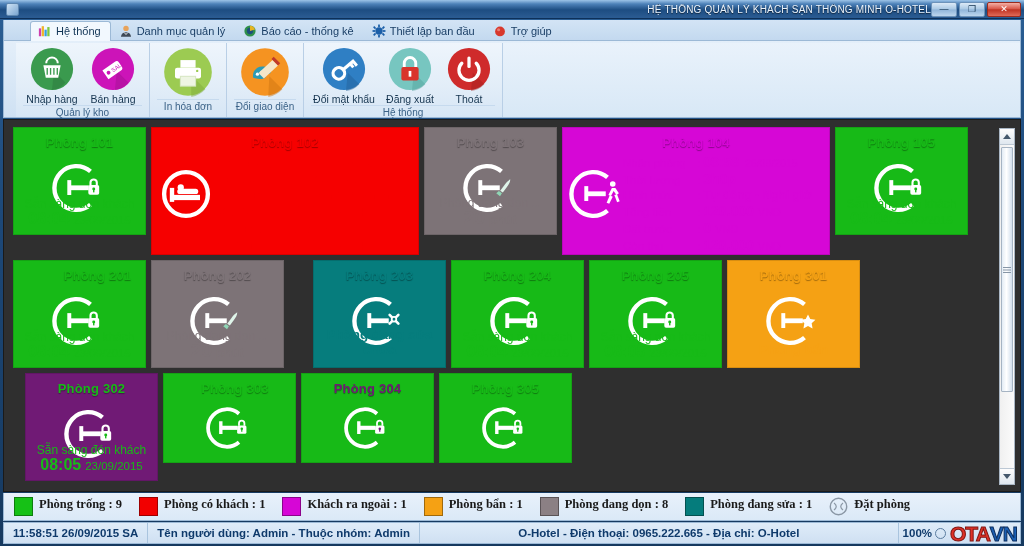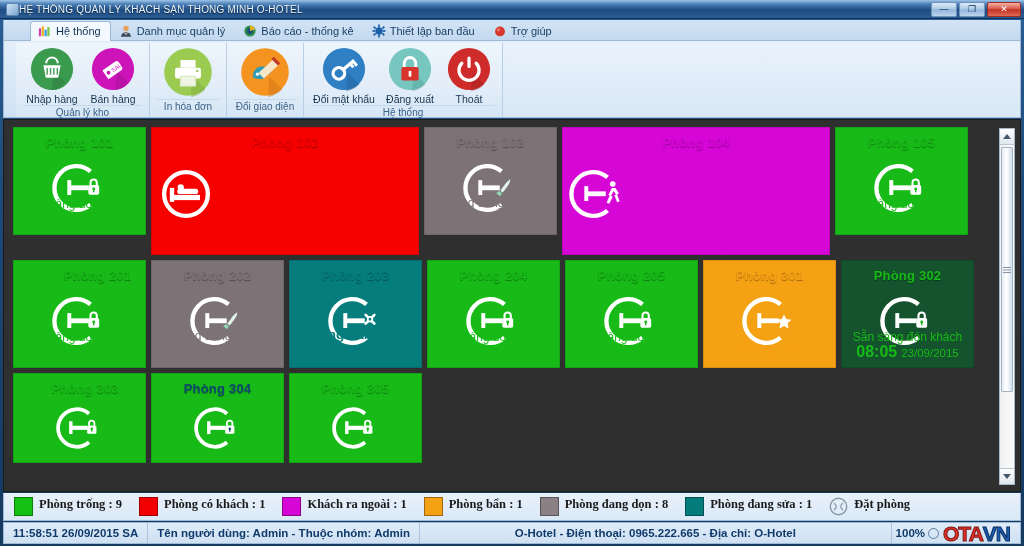--- a/index.html
+++ b/index.html
@@ -22,21 +22,21 @@
     background: linear-gradient(180deg,#9dc4e8 0%,#4d81b8 22%,#1d4d82 55%,#2b5c93 100%);
     border-bottom: 1px solid #0d3059;
     display:flex; align-items:center;
   }
   .tb-icon {
     width:13px; height:13px; margin-left:6px; border-radius:2px;
     background: linear-gradient(135deg,#cfe3f5,#7ba6d0);
     border:1px solid #5e87b0;
   }
   .tb-title {
-    flex:1; text-align:left; color:#eaf3fc;
+    flex:1; text-align:right; color:#eaf3fc;
     font-size:10px; letter-spacing:.2px;
     text-shadow:0 1px 1px rgba(0,0,0,.6);
     font-family:"Liberation Sans",sans-serif;
     white-space:nowrap; overflow:hidden;
   }
   .winbtns { display:flex; align-items:center; margin-right:3px; gap:2px; }
   .wb {
     width:26px; height:15px; border-radius:2px;
     border:1px solid #6d93ba;
     background: linear-gradient(180deg,#dceaf7 0%,#a9c8e4 48%,#8fb4d9 52%,#bcd6ee 100%);
@@ -201,21 +201,21 @@
     border-right:1px solid #a9c4de; white-space:nowrap;
   }
   .sb-grow { flex:1; justify-content:center; border-right:1px solid #a9c4de; }
   .sb-zoom { display:flex; align-items:center; gap:3px; padding:0 4px; }
   .zpct { font-size:11.5px; font-weight:bold; color:#0f3a6b; }
   .zcirc {
     width:11px;height:11px;border-radius:50%;
     border:1.5px solid #5b7da0; display:block;
   }
   .otav {
-    display:flex; align-items:center; gap:0px; padding-right:10px;
+    display:flex; align-items:center; gap:0px; padding-right:3px;
     font-family:"Liberation Sans",sans-serif; font-weight:bold;
     font-size:21px; letter-spacing:-1px; line-height:1;text-align:center;
   }
   .ota { color:#e03127; -webkit-text-stroke:1px #7e1410; }
   .vn { color:#1a5fb4; -webkit-text-stroke:1px #0c2f60; }
 
   .desk-icon { position:absolute; width:22px; height:18px; border-radius:2px; }
 </style>
 </head>
 <body>
@@ -601,21 +601,21 @@
             </svg>
           </div>
           <div class="card-foot">
             <div class="cf-line1">Phòng đang dọn ...</div>
             <div class="cf-line2">
               <span class="cf-big" style="font-size:19px">20</span>
               <span>phút</span>
             </div>
           </div>
         </div>
-        <div class="card small" style="background: rgb(6, 125, 125); color: rgb(6, 125, 125);">
+        <div class="card small" style="background: rgb(6, 125, 125); color: rgb(6, 125, 125); margin-left: 24px;">
           <div class="card-title">Phòng 203</div>
           <div class="icowrap">
             <svg class="roomico" viewBox="0 0 64 64">
               <path d="M44 13 A25 25 0 1 0 44 51" fill="none" stroke="#fff" stroke-width="5" stroke-linecap="butt"></path>
               <rect x="20" y="29" width="22" height="5.5" fill="#fff"></rect>
               <rect x="17.5" y="23" width="4.5" height="17" fill="#fff"></rect>
               <g stroke="#fff" stroke-width="3" stroke-linecap="round">
                 <line x1="43" y1="25" x2="53" y2="35"></line>
                 <line x1="53" y1="25" x2="43" y2="35"></line>
               </g>
@@ -671,21 +671,21 @@
           <div class="icowrap">
             <svg class="roomico" viewBox="0 0 64 64">
               <path d="M44 13 A25 25 0 1 0 44 51" fill="none" stroke="#fff" stroke-width="5" stroke-linecap="butt"></path>
               <rect x="20" y="29" width="22" height="5.5" fill="#fff"></rect>
               <rect x="17.5" y="23" width="4.5" height="17" fill="#fff"></rect>
               <path d="M48 24.5l2.6 5.3 5.9.8-4.3 4.1 1 5.8-5.2-2.8-5.2 2.8 1-5.8-4.3-4.1 5.9-.8z" fill="#fff"></path>
             </svg>
           </div>
           <div class="cf-center">Phòng bẩn</div>
         </div>
-        <div class="card small" style="background: #14532d; color: rgb(23, 186, 23);">
+        <div class="card small" style="background: #701a75; color: rgb(23, 186, 23); margin-left: 12px;">
           <div class="card-title">Phòng 302</div>
           <div class="icowrap">
             <svg class="roomico" viewBox="0 0 64 64">
               <path d="M44 13 A25 25 0 1 0 44 51" fill="none" stroke="#fff" stroke-width="5" stroke-linecap="butt"></path>
               <rect x="20" y="29" width="22" height="5.5" fill="#fff"></rect>
               <rect x="17.5" y="23" width="4.5" height="17" fill="#fff"></rect>
               <path d="M44 29v-3.2a3.6 3.6 0 0 1 7.2 0V29" fill="none" stroke="#fff" stroke-width="2.4"></path>
               <rect x="41.5" y="28.6" width="12.4" height="11" rx="2" fill="#fff"></rect>
               <circle cx="47.7" cy="33" r="1.7" fill="currentColor"></circle>
               <rect x="46.9" y="33.4" width="1.6" height="3.6" fill="currentColor"></rect>
@@ -706,21 +706,21 @@
               <path d="M44 13 A25 25 0 1 0 44 51" fill="none" stroke="#fff" stroke-width="5" stroke-linecap="butt"></path>
               <rect x="20" y="29" width="22" height="5.5" fill="#fff"></rect>
               <rect x="17.5" y="23" width="4.5" height="17" fill="#fff"></rect>
               <path d="M44 29v-3.2a3.6 3.6 0 0 1 7.2 0V29" fill="none" stroke="#fff" stroke-width="2.4"></path>
               <rect x="41.5" y="28.6" width="12.4" height="11" rx="2" fill="#fff"></rect>
               <circle cx="47.7" cy="33" r="1.7" fill="currentColor"></circle>
               <rect x="46.9" y="33.4" width="1.6" height="3.6" fill="currentColor"></rect>
             </svg>
           </div>
         </div>
-        <div class="card small r3" style="background: rgb(23, 186, 23); color: #0c4a6e;">
+        <div class="card small r3" style="background: rgb(23, 186, 23); color: #701a75;">
           <div class="card-title">Phòng 304</div>
           <div class="icowrap">
             <svg class="roomico" viewBox="0 0 64 64">
               <path d="M44 13 A25 25 0 1 0 44 51" fill="none" stroke="#fff" stroke-width="5" stroke-linecap="butt"></path>
               <rect x="20" y="29" width="22" height="5.5" fill="#fff"></rect>
               <rect x="17.5" y="23" width="4.5" height="17" fill="#fff"></rect>
               <path d="M44 29v-3.2a3.6 3.6 0 0 1 7.2 0V29" fill="none" stroke="#fff" stroke-width="2.4"></path>
               <rect x="41.5" y="28.6" width="12.4" height="11" rx="2" fill="#fff"></rect>
               <circle cx="47.7" cy="33" r="1.7" fill="currentColor"></circle>
               <rect x="46.9" y="33.4" width="1.6" height="3.6" fill="currentColor"></rect>

